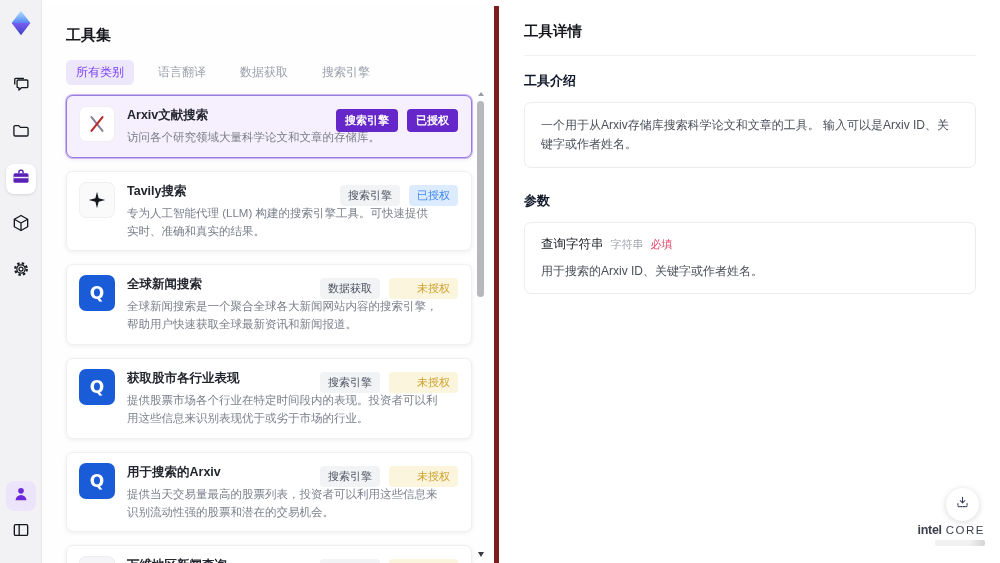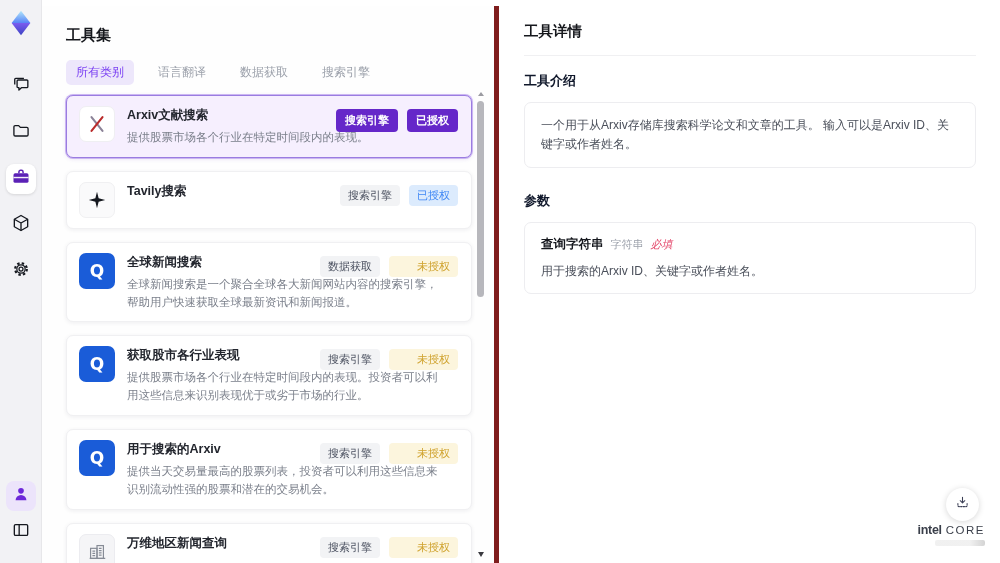--- a/index.html
+++ b/index.html
@@ -66,23 +66,23 @@
   
   .detail-panel { position:absolute; left:500px; top:0; right:0; height:100%;
                   background:#fff; padding:22px 24px; }
   .detail-title { font-size:14.5px; font-weight:bold; color:#16181d; }
   .detail-divider { border:none; border-top:1px solid #f0f0f2; margin:14px 0 16px; }
   .section-heading { font-size:13px; font-weight:bold; color:#0f172a; margin-bottom:12px; }
   .intro-card { border:1px solid #ededf0; border-radius:7px; padding:13px 16px;
                 font-size:12px; color:#4a4f5a; line-height:1.6; margin-bottom:24px; }
   .param-card { border:1px solid #ededf0; border-radius:7px; padding:13px 16px; }
   .param-head { display:flex; align-items:baseline; gap:7px; margin-bottom:9px; }
-  .param-name { font-size:12.5px; font-weight:bold; color:#17191f; }
+  .param-name { font-size:12.5px; font-weight:normal; color:#17191f; }
   .param-type { font-size:11px; color:#9ca1ab; }
-  .param-required { font-size:11px; color:#e4486b;font-style:italic; }
+  .param-required { font-size:11px; color:#e4486b; }
   .param-desc { font-size:12px; color:#4a4f5a; line-height:1.5; }
 
   
   .fab { position:absolute; right:21px; bottom:42px; width:33px; height:33px; border-radius:50%;
          background:#fff; box-shadow:0 1px 6px rgba(0,0,0,.16); display:flex; align-items:center;
          justify-content:center; cursor:pointer; }
   .fab svg { width:17px; height:17px; }
   .intel-logo { position:absolute; right:15px; bottom:17px; text-align:left; color:#3a3f4a; }
   .intel-row { font-size:12.5px; white-space:nowrap; }
   .intel-word { font-weight:bold; letter-spacing:-0.3px; }
@@ -186,35 +186,36 @@
     <div class="tool-list" id="tool-list">
         <div class="tool-card selected">
           <div class="tool-icon icon-white">
             <svg viewBox="0 0 24 24" fill="none" stroke-linecap="round">
               <path d="M6 4.5 L18 19.5" stroke="#8c8398" stroke-width="2.3"></path>
               <path d="M18 4.5 L6 19.5" stroke="#b92b2b" stroke-width="2.3"></path>
             </svg>
           </div>
           <div class="tool-body">
             <div class="tool-name">Arxiv文献搜索</div>
-            <div class="tool-desc">提供股票市场各个行业在特定时间段内的表现。</div>
+            <div class="tool-desc">访问各个研究领域大量科学论文和文章的存储库。</div>
           </div>
           <div class="tool-tags">
             <span class="tag cat">搜索引擎</span>
             <span class="tag auth yes">已授权</span>
           </div>
         </div>
         <div class="tool-card">
           <div class="tool-icon icon-light">
             <svg viewBox="0 0 24 24">
               <path d="M12 3 L13.8 10.2 L21 12 L13.8 13.8 L12 21 L10.2 13.8 L3 12 L10.2 10.2 Z" fill="#15181f"></path>
             </svg>
           </div>
           <div class="tool-body">
             <div class="tool-name">Tavily搜索</div>
+            <div class="tool-desc">专为人工智能代理 (LLM) 构建的搜索引擎工具。可快速提供实时、准确和真实的结果。</div>
           </div>
           <div class="tool-tags">
             <span class="tag cat">搜索引擎</span>
             <span class="tag auth yes">已授权</span>
           </div>
         </div>
         <div class="tool-card">
           <div class="tool-icon icon-blue">
             <div class="q-letter">Q</div>
           </div>

